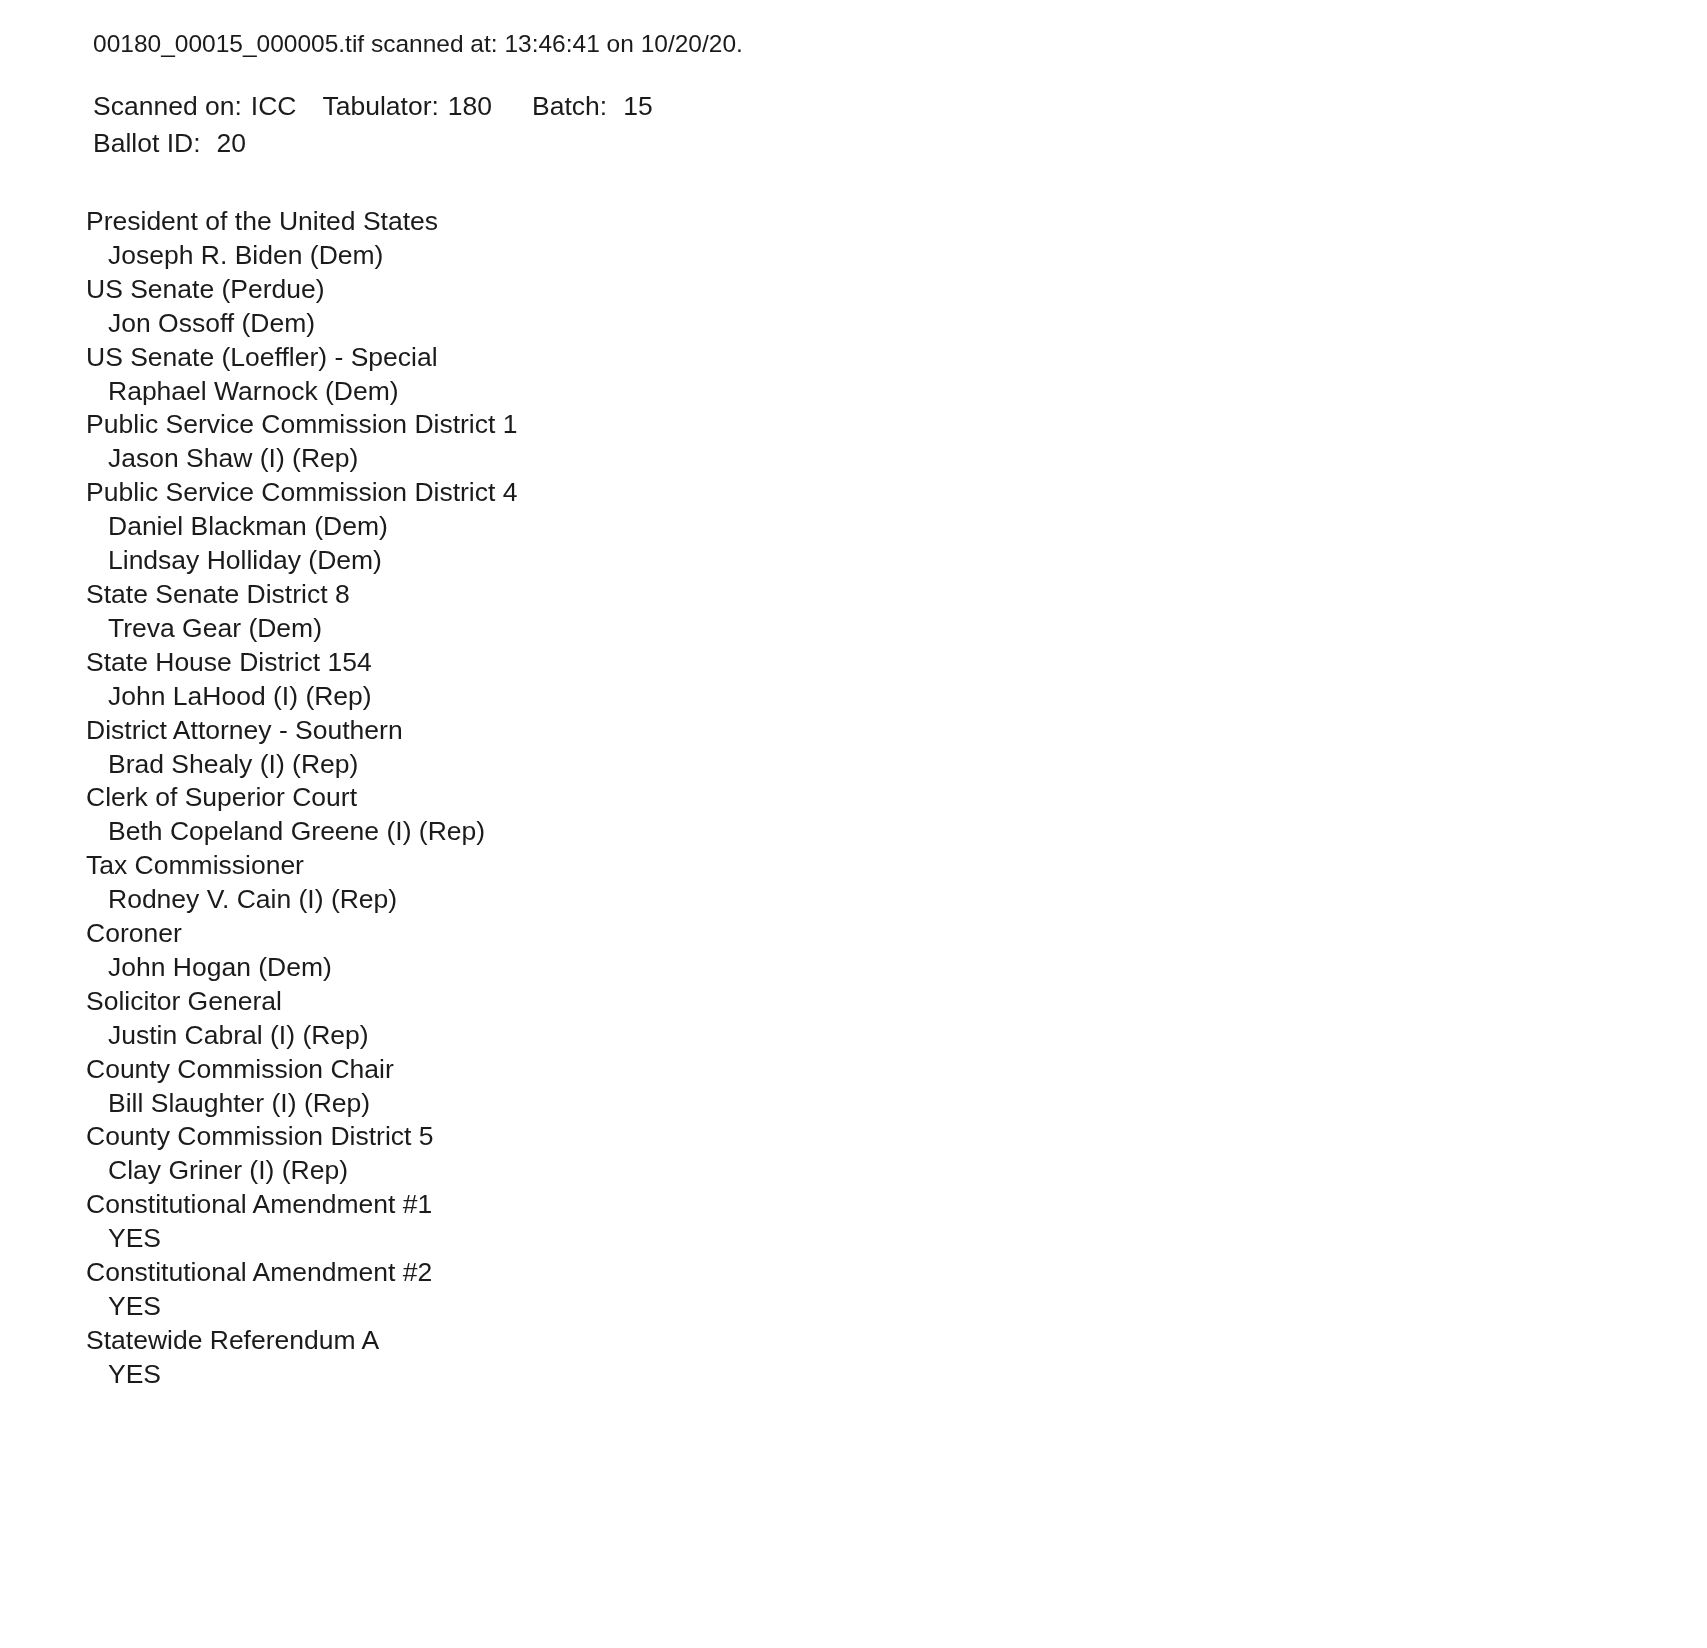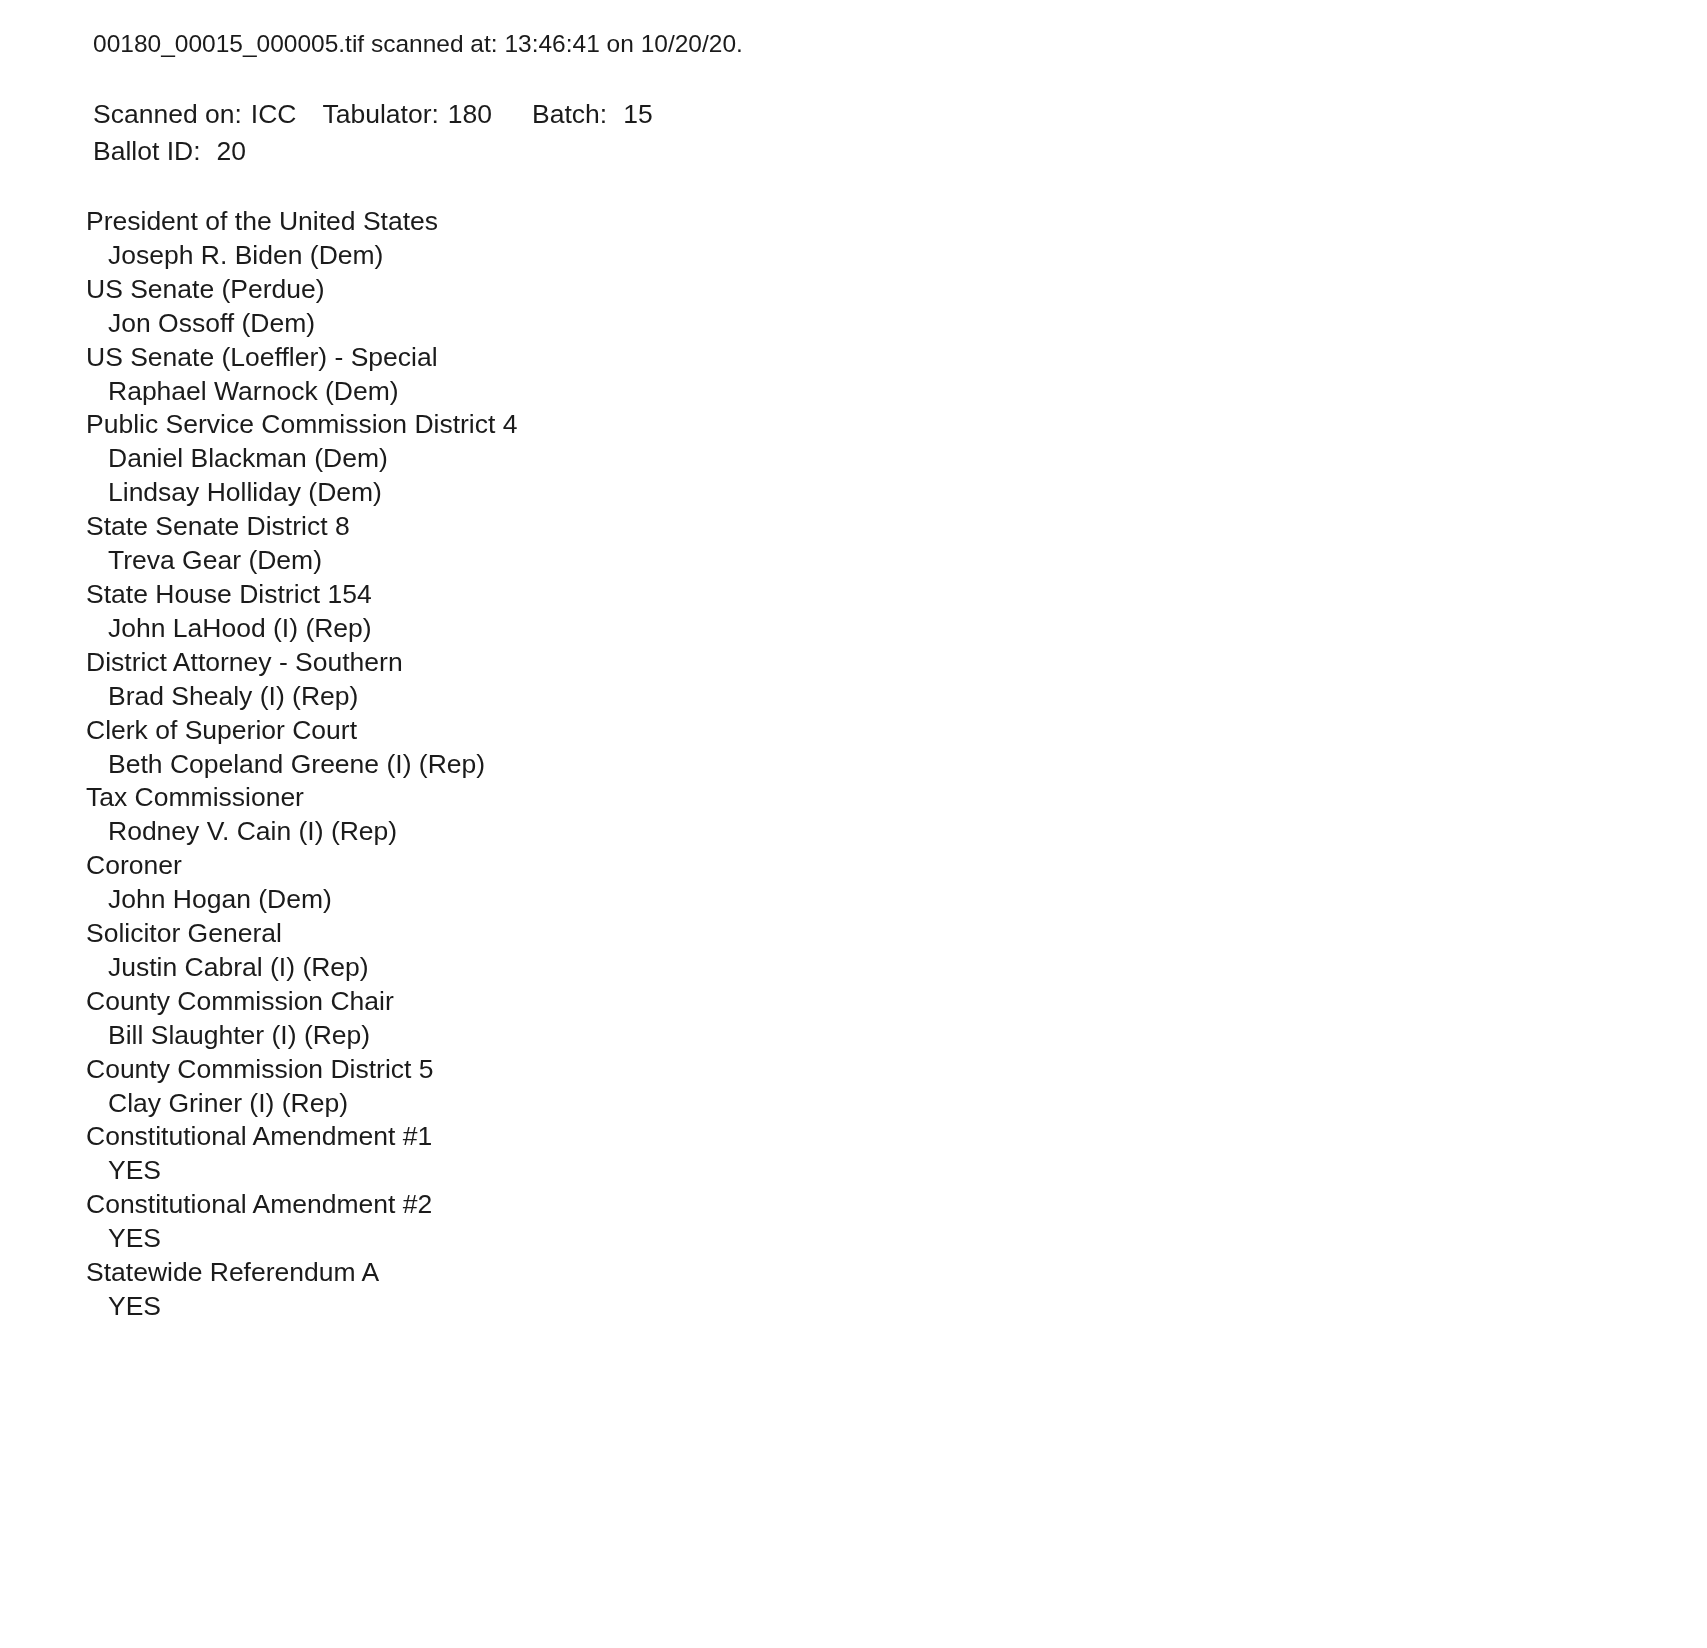--- a/index.html
+++ b/index.html
@@ -24,21 +24,21 @@
     position: absolute;
     left: 93px;
     top: 30px;
     font-size: 24.5px;
     line-height: 28px;
     white-space: nowrap;
   }
   .scan-info {
     position: absolute;
     left: 93px;
-    top: 96px;
+    top: 88px;
     font-size: 26.5px;
     line-height: 37px;
     white-space: nowrap;
   }
   .scan-info .row { display: block; }
   .lbl { display: inline-block; }
   .val { display: inline-block; margin-left: 9px; }
   .gap-md { margin-left: 26px; }
   .gap-lg { margin-left: 40px; }
   .val-wide { margin-left: 16px; }
@@ -78,20 +78,24 @@
   <div class="contest-block">
     <div class="contest-title">US Senate (Perdue)</div>
     <div class="contest-selection">Jon Ossoff (Dem)</div>
   </div>
 
   <div class="contest-block">
     <div class="contest-title">US Senate (Loeffler) - Special</div>
     <div class="contest-selection">Raphael Warnock (Dem)</div>
   </div>
 
+  <div class="contest-block">
+    <div class="contest-title">Public Service Commission District 1</div>
+    <div class="contest-selection">Jason Shaw (I) (Rep)</div>
+  </div>
 
   <div class="contest-block">
     <div class="contest-title">Public Service Commission District 4</div>
     <div class="contest-selection">Daniel Blackman (Dem)</div>
   </div>
 
   <div class="contest-block">
     <div class="contest-selection">Lindsay Holliday (Dem)</div>
   </div>
 

